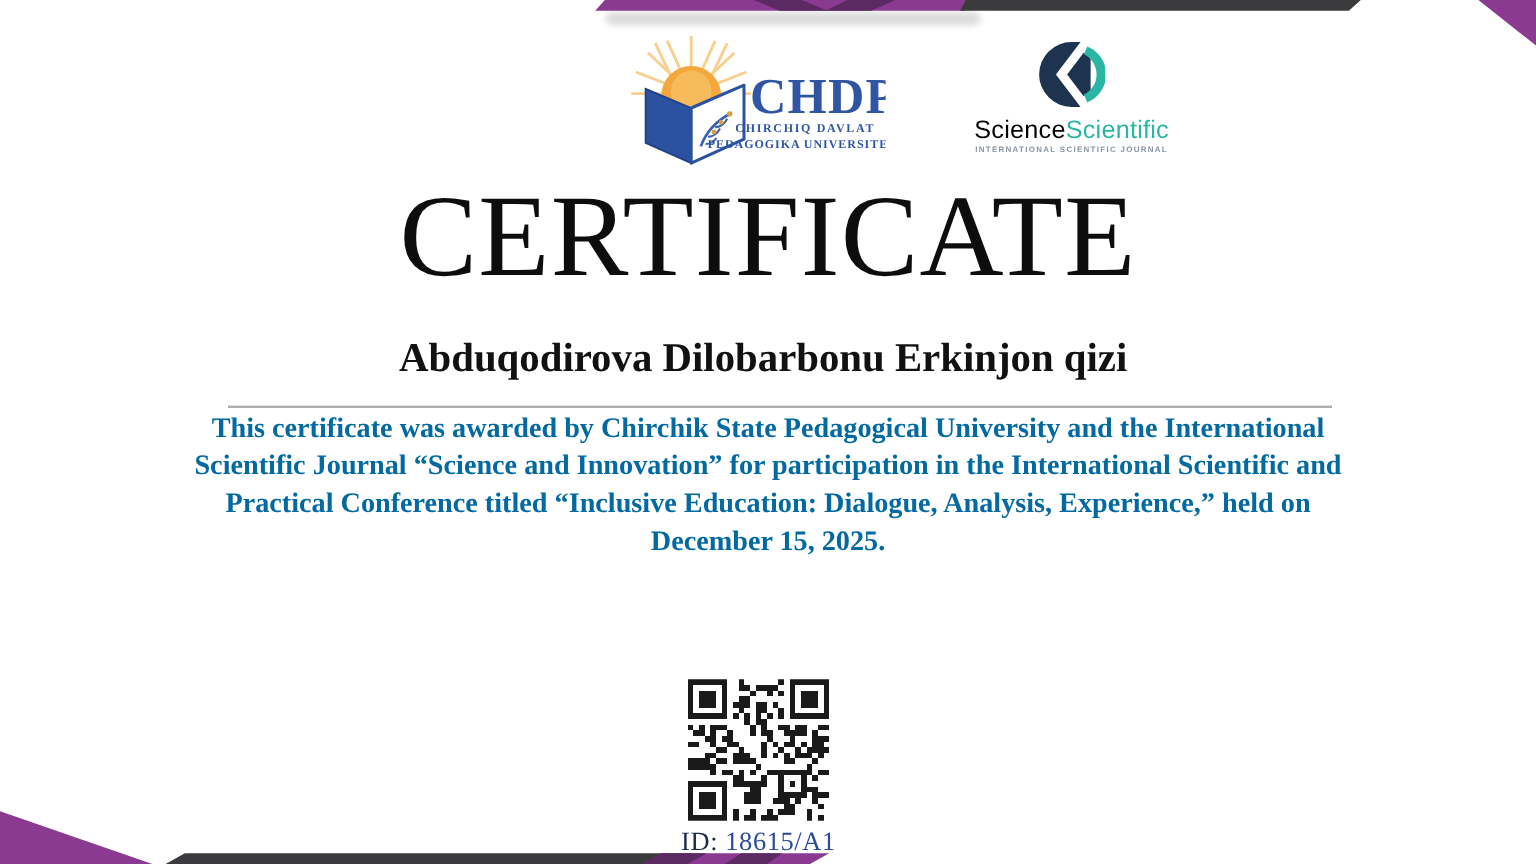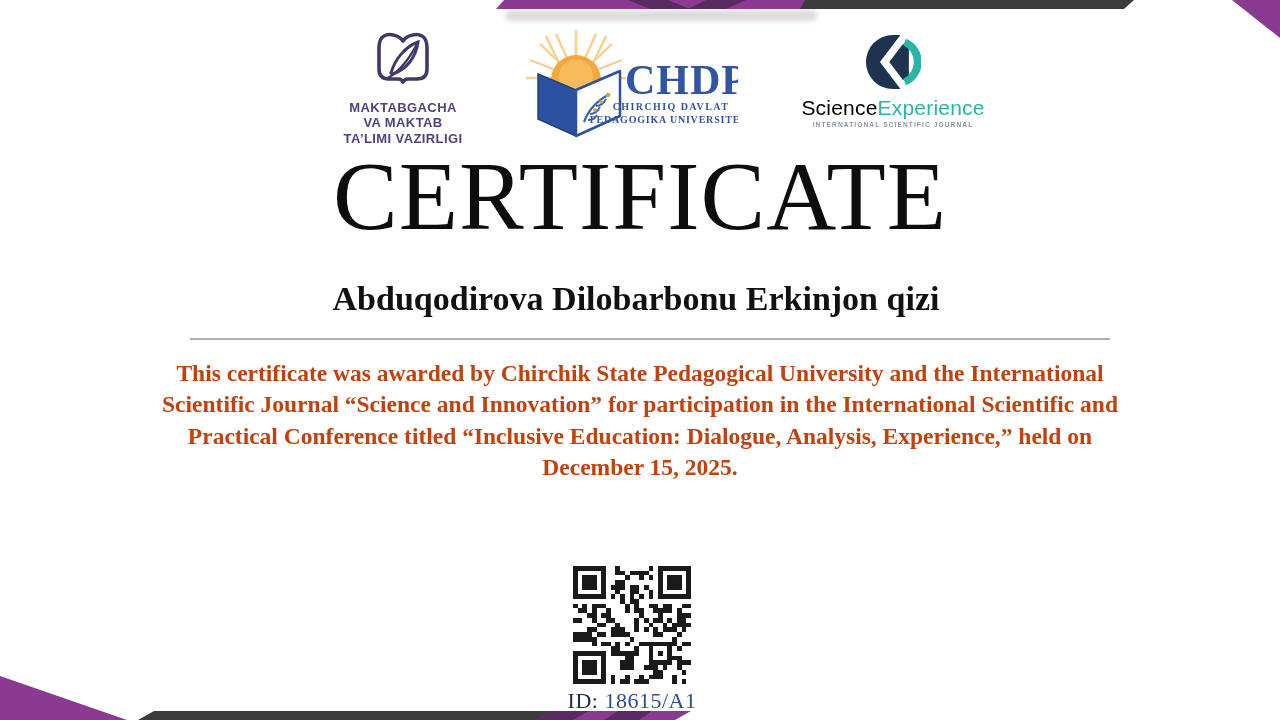--- a/index.html
+++ b/index.html
@@ -31,22 +31,22 @@
   }
   .recipient{
     position:absolute;left:0;top:280px;width:1272px;text-align:center;
     font-size:34px;font-weight:bold;color:#111111;
   }
   .divider{
     position:absolute;left:190px;top:338px;width:920px;height:0;
     border-top:2px solid #aeaeae;
   }
   .body-text{
-    position:absolute;left:158px;top:358px;width:964px;text-align:center;
-    font-size:23.5px;font-weight:bold;color:#c2410c;line-height:1.33;
+    position:absolute;left:158px;top:342px;width:964px;text-align:center;
+    font-size:23.5px;font-weight:bold;color:#0369a1;line-height:1.33;
   }
   .qr-wrap{position:absolute;left:573px;top:566px;width:118px;height:118px;}
   .qr-wrap svg{display:block;width:118px;height:118px;}
   .id-line{
     position:absolute;left:520px;top:688px;width:224px;text-align:center;
     font-size:22px;color:#1c2b4e;letter-spacing:.5px;
   }
   .id-line .id-value{color:#2b4a9a;}
 </style>
 </head>
@@ -66,32 +66,20 @@
     <polygon points="706,0 746,0 726,9 688,9" fill="#5c2a63"></polygon>
     <polygon points="805,0 1134,0 1124,9 800,9" fill="#3b3b3d"></polygon>
     <polygon points="1232,0 1280,0 1280,38" fill="#8b3a92"></polygon>
     <polygon points="0,676 127,720 0,720" fill="#8b3a92"></polygon>
     <polygon points="154,711 577,711 563,720 138,720" fill="#3b3b3d"></polygon>
     <polygon points="551,711 691,711 675,720 536,720" fill="#8b3a92"></polygon>
     <polygon points="551,711 589,711 573,720 536,720" fill="#5c2a63"></polygon>
     <polygon points="618,711 652,711 639,720 604,720" fill="#5c2a63"></polygon>
   </svg>
 
-  <div class="logo logo-ministry">
-    <svg width="64" height="62" viewBox="0 0 64 60" aria-hidden="true">
-      <path d="M32 10 C28 4 18 2 13 5 C9 7 8 12 8 17 L8 38 C8 45 12 48 18 48 L27 48 C29 48 31 49 32 51 C33 49 35 48 37 48 L46 48 C52 48 56 45 56 38 L56 17 C56 12 55 7 51 5 C46 2 36 4 32 10 Z" fill="#ffffff" stroke="#3f3a69" stroke-width="3.6" stroke-linejoin="round"></path>
-      <path d="M20 42 C24 28 34 16 47 11 C45 26 36 38 22 43 Z" fill="#ffffff" stroke="#3f3a69" stroke-width="3"></path>
-      <path d="M17 47 C27 41 38 29 47 11" fill="none" stroke="#3f3a69" stroke-width="2.4"></path>
-    </svg>
-    <div class="mtext">
-      <div>MAKTABGACHA</div>
-      <div>VA MAKTAB</div>
-      <div>TA’LIMI VAZIRLIGI</div>
-    </div>
-  </div>
 
   <div class="logo logo-chdpu">
     <svg width="220" height="114" viewBox="0 0 220 114" aria-hidden="true">
       <g stroke="#f8cf8f" stroke-width="2.4">
         <line x1="58" y1="52" x2="58" y2="4"></line>
           <line x1="58" y1="52" x2="38" y2="8"></line>
         <line x1="58" y1="52" x2="78" y2="8"></line>
           <line x1="58" y1="52" x2="22" y2="18"></line>
         <line x1="58" y1="52" x2="94" y2="18"></line>
           <line x1="58" y1="52" x2="12" y2="34"></line>
@@ -118,21 +106,21 @@
 
   <div class="logo logo-science">
     <svg width="56" height="56" viewBox="0 0 60 60" aria-hidden="true">
       <path d="M30 1 A29 29 0 0 0 30 59 L40 59 L40 1 Z" fill="#1d3350"></path>
       <path d="M30 1 A29 29 0 0 1 47 6 L47 54 A29 29 0 0 1 30 59 Z" fill="#1d3350"></path>
       <polygon points="38,1 16,30 38,59 48,59 26,30 48,1" fill="#ffffff"></polygon>
       <path d="M43 3 A29 29 0 0 1 43 57 L39 50 A21 21 0 0 0 39 10 Z" fill="#ffffff"></path>
       <path d="M44 5 A27 27 0 0 1 44 55 L41 48 A20 20 0 0 0 41 12 Z" fill="#2ab5a5"></path>
     </svg>
     <div class="sci-word">
-      <span class="w1">Science</span><span class="w2">Experience</span>
+      <span class="w1">Science</span><span class="w2">Scientific</span>
     </div>
     <div class="sci-sub">INTERNATIONAL SCIENTIFIC JOURNAL</div>
   </div>
 
   <div class="title">CERTIFICATE</div>
 
   <div class="recipient">Abduqodirova Dilobarbonu Erkinjon qizi</div>
 
   <div class="divider"></div>
 

